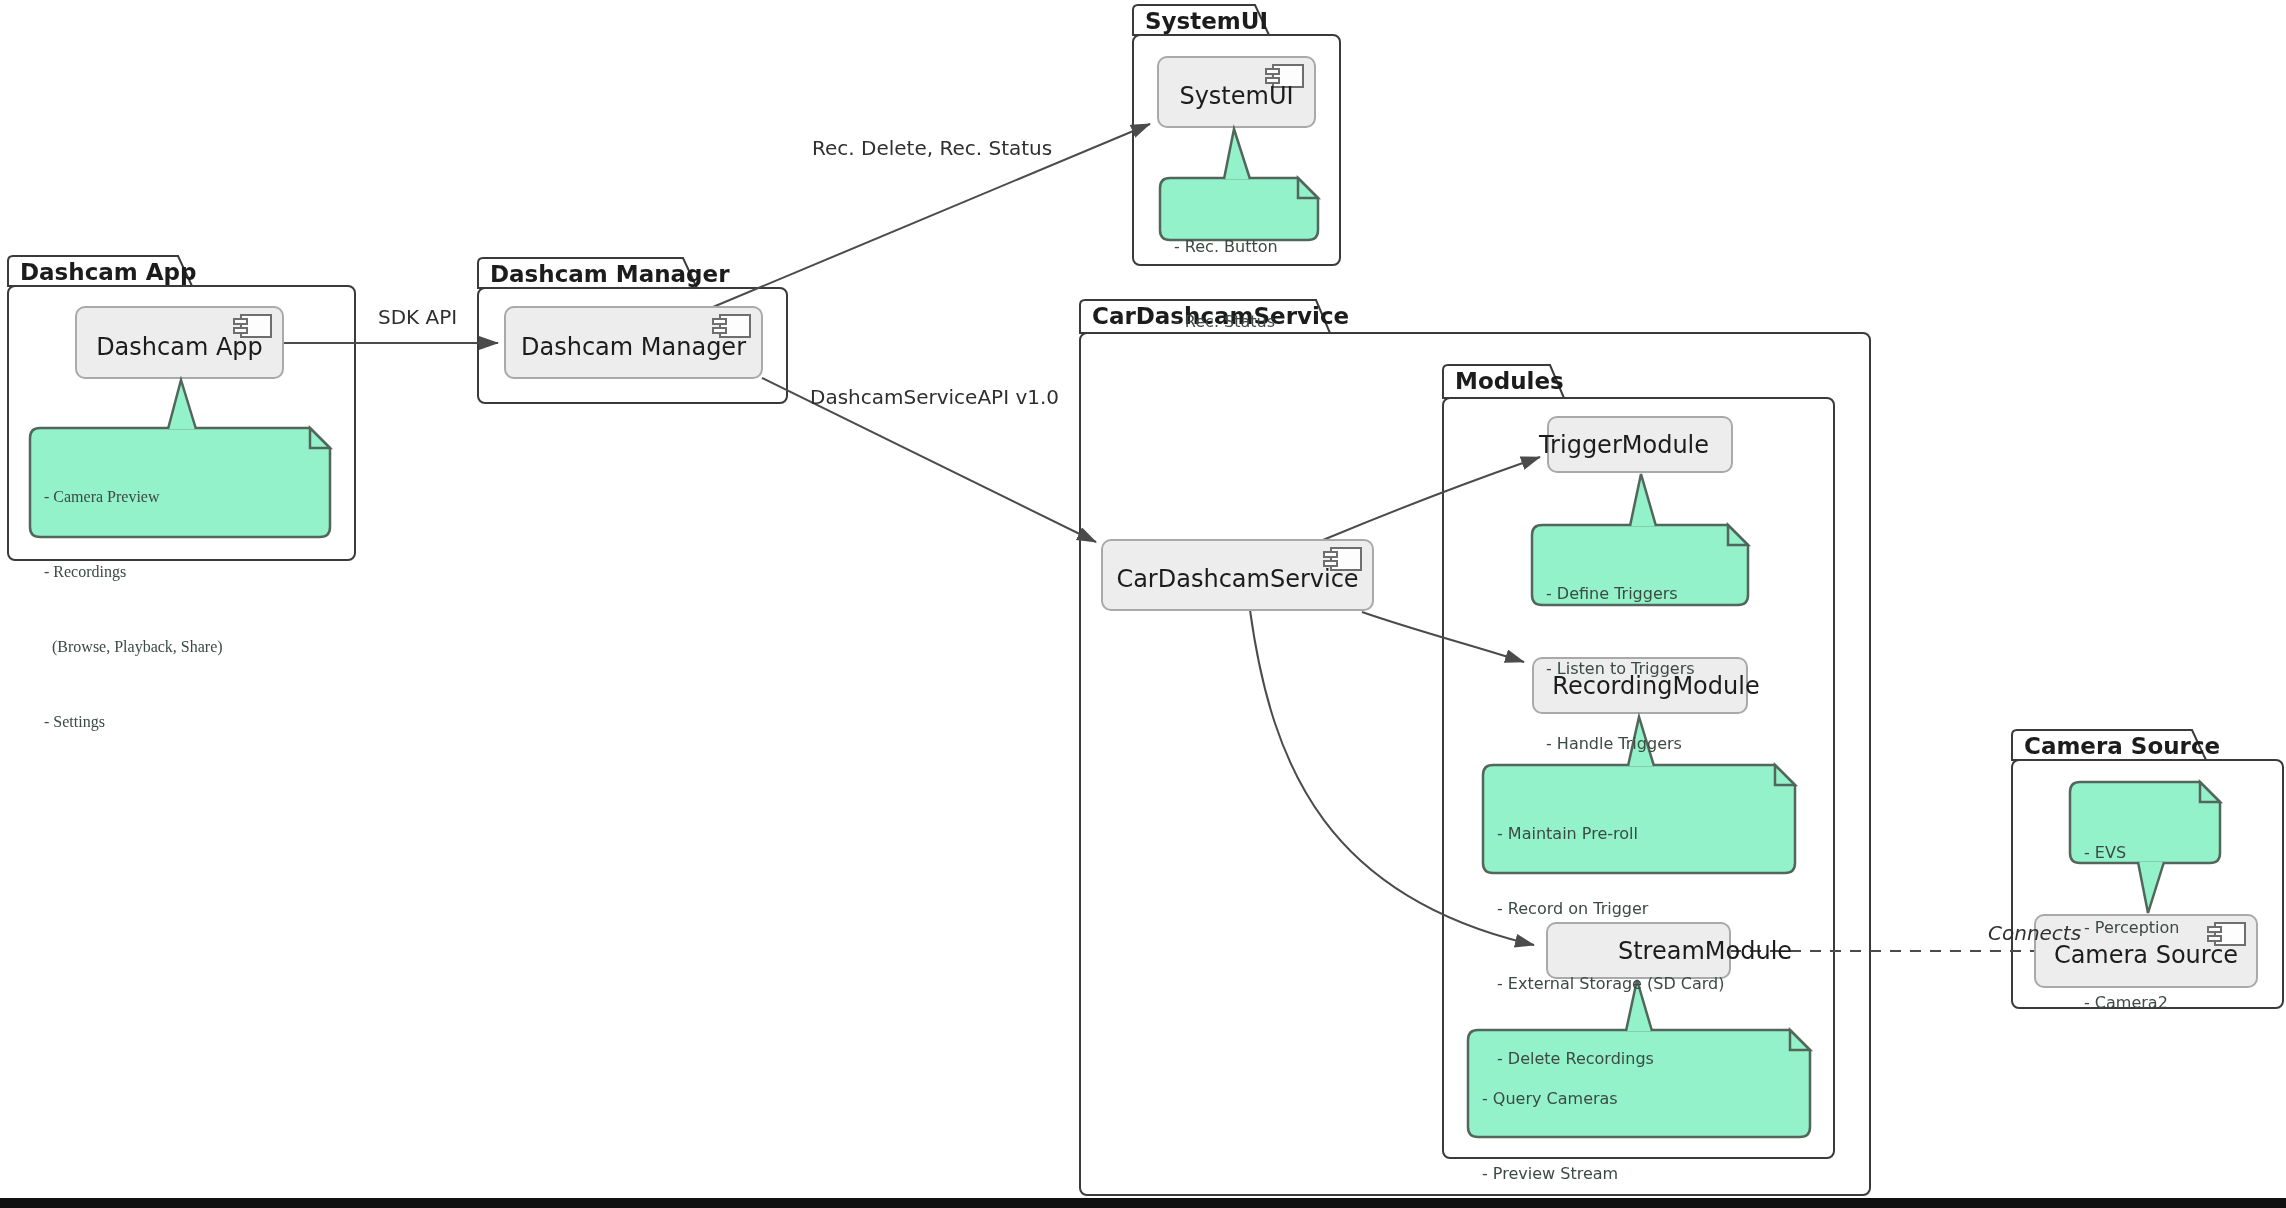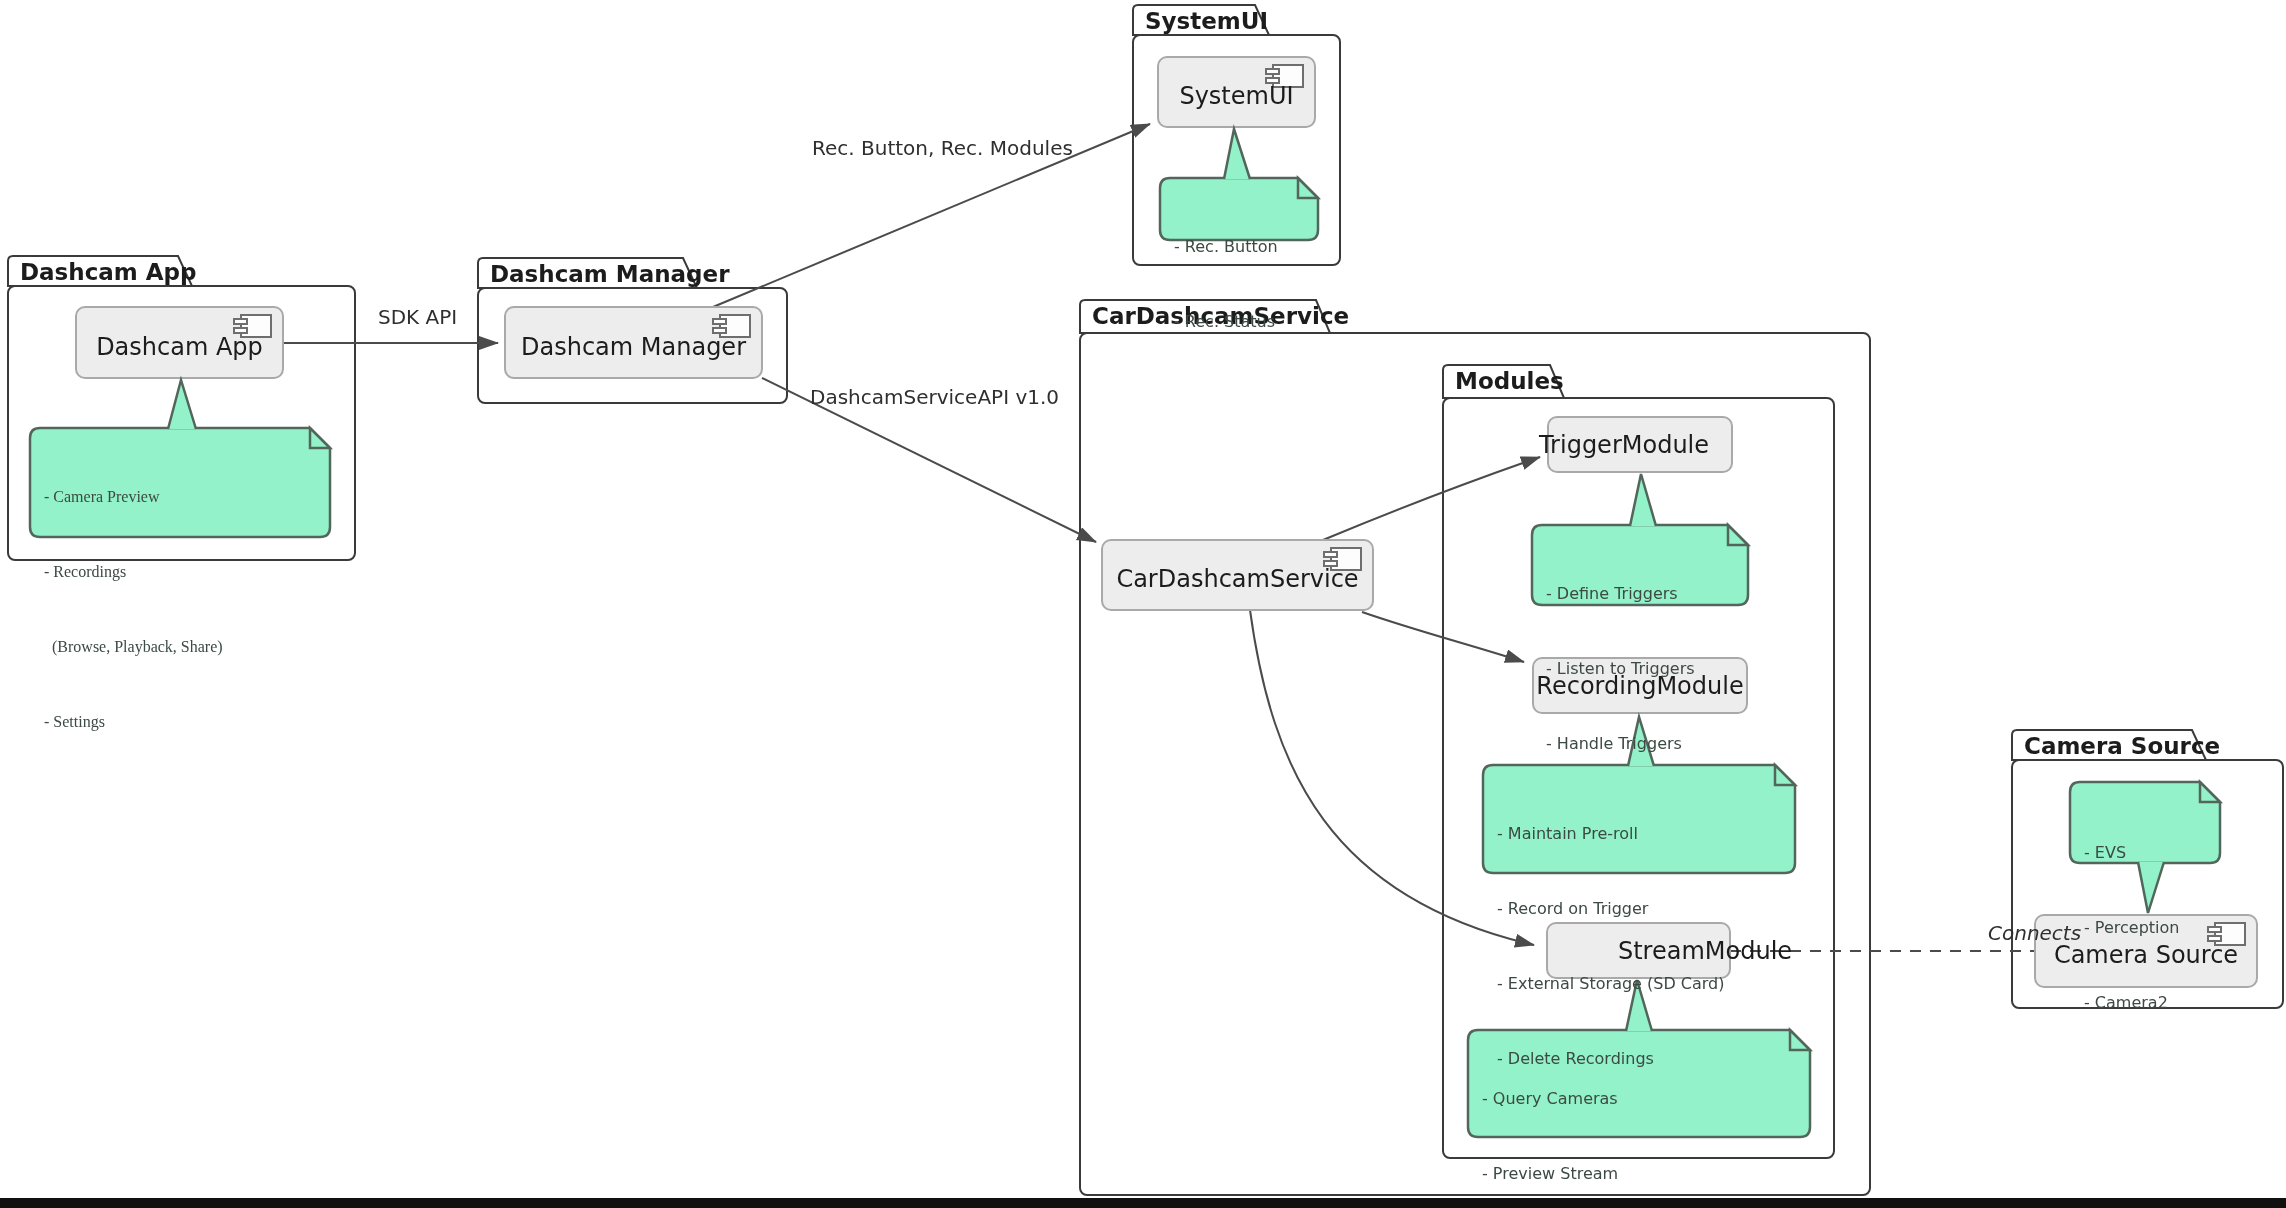--- a/index.html
+++ b/index.html
@@ -131,21 +131,21 @@
   <div class="pkg-title" style="left:1145px;top:8px;">SystemUI</div>
   <div class="pkg-title" style="left:1092px;top:303px;">CarDashcamService</div>
   <div class="pkg-title" style="left:1455px;top:368px;">Modules</div>
   <div class="pkg-title" style="left:2024px;top:733px;">Camera Source</div>
 
   <div class="comp-label" style="left:76px;top:311px;width:207px;height:71px;">Dashcam App</div>
   <div class="comp-label" style="left:505px;top:311px;width:257px;height:71px;">Dashcam Manager</div>
   <div class="comp-label" style="left:1158px;top:61px;width:157px;height:70px;">SystemUI</div>
   <div class="comp-label" style="left:1102px;top:544px;width:271px;height:70px;">CarDashcamService</div>
   <div class="comp-label" style="left:1548px;top:417px;width:152px;height:55px;">TriggerModule</div>
-  <div class="comp-label" style="left:1533px;top:658px;width:214px;height:55px;">RecordingModule</div>
+  <div class="comp-label" style="left:1533px;top:658px;width:214px;height:55px;padding-left:16px;">RecordingModule</div>
   <div class="comp-label" style="left:1628px;top:923px;width:154px;height:55px;">StreamModule</div>
   <div class="comp-label" style="left:2035px;top:919px;width:222px;height:72px;">Camera Source</div>
 
   <div class="note-text" style="left:44px;top:434px;font-family:Liberation Serif, serif;">
     <span class="note-line">- Camera Preview</span>
     <span class="note-line">- Recordings</span>
     <span class="note-line">  (Browse, Playback, Share)</span>
     <span class="note-line">- Settings</span>
   </div>
   <div class="note-text" style="left:1174px;top:184px;">
@@ -169,17 +169,17 @@
     
     
   </div>
   <div class="note-text" style="left:2084px;top:790px;">
     <span class="note-line">- EVS</span>
     <span class="note-line">- Perception</span>
     <span class="note-line">- Camera2</span>
   </div>
 
   <div class="edge-label" style="left:378px;top:305px;">SDK API</div>
-  <div class="edge-label" style="left:812px;top:136px;">Rec. Button, Rec. Modules</div>
+  <div class="edge-label" style="left:812px;top:136px;">Rec. Delete, Rec. Status</div>
   <div class="edge-label" style="left:810px;top:385px;text-align:center;">DashcamServiceAPI v1.0</div>
   <div class="edge-label" style="left:1988px;top:921px;font-style:italic;">Connects</div>
 
 </div>
 
 </body></html>

